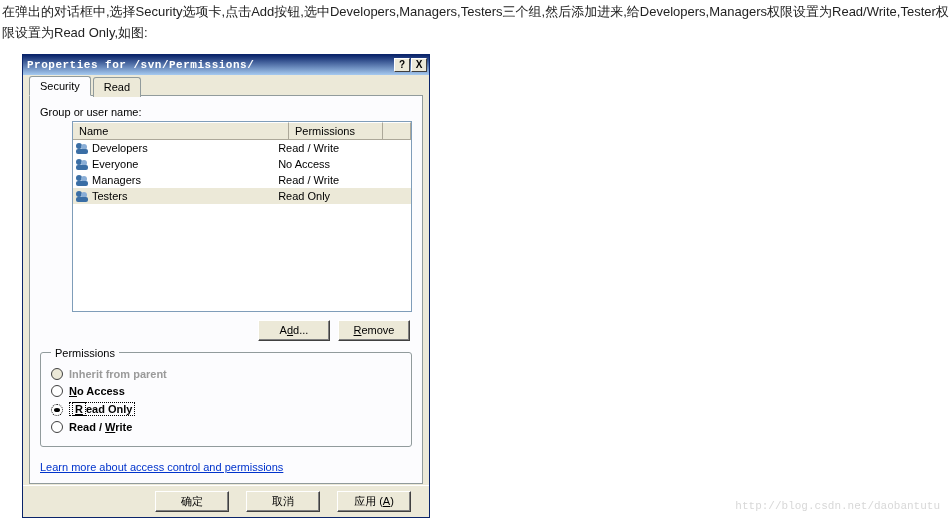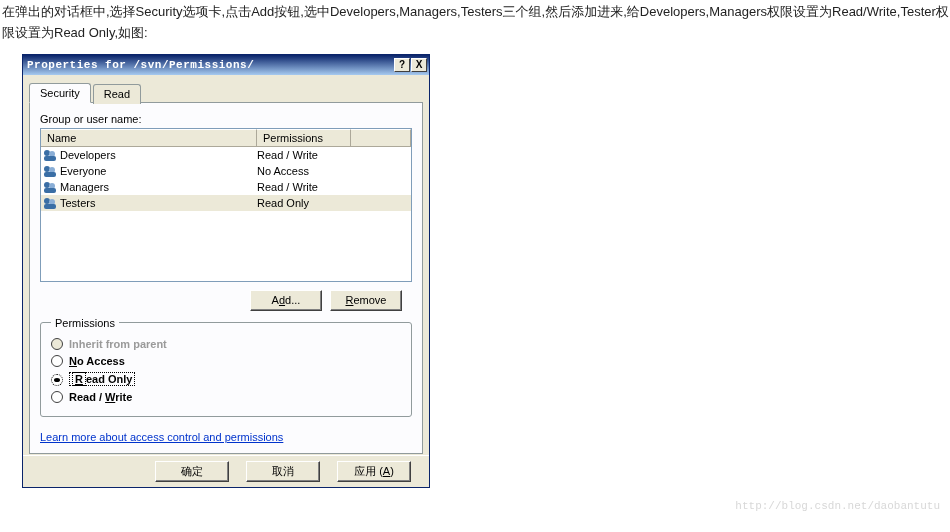--- a/index.html
+++ b/index.html
@@ -42,21 +42,21 @@
   .win-btns { display: flex; gap: 1px; }
   .win-btn {
     width: 16px; height: 14px;
     background: #ece9d8;
     border: 1px solid #fff;
     border-right-color:#404040; border-bottom-color:#404040;
     font-size: 10px; font-weight: bold;
     display: flex; align-items: center; justify-content: center;
     color: #000;
   }
-  .tabs-area { padding: 8px 6px 0 6px; }
+  .tabs-area { padding: 1px 6px 0 6px; }
   .tab-row { display: flex; position: relative; z-index: 2; }
   .tab {
     padding: 3px 10px 3px 10px;
     border: 1px solid #919b9c;
     border-bottom: none;
     border-radius: 3px 3px 0 0;
     background: #ece9d8;
     margin-right: 2px;
     position: relative;
     top: 1px;
@@ -71,41 +71,42 @@
     border: 1px solid #919b9c;
     background: #fcfcfe;
     padding: 10px 10px 8px 10px;
     position: relative;
     top: -1px;
   }
   .section-label { margin-bottom: 3px; }
   .listview {
     border: 1px solid #7f9db9;
     background: #fff;
-    height: 154px;
+    height: 191px;
     overflow: hidden;
+    margin-left: 32px;
   }
   .lv-headers { display: flex; }
   .lv-h {
     background: #ece9d8;
     border-right: 1px solid #aca899;
     border-bottom: 1px solid #aca899;
     border-top: 1px solid #fff;
     padding: 2px 6px;
     font-size: 11px;
   }
   .lv-h.name { width: 216px; }
   .lv-h.perm { width: 94px; }
   .lv-h.sp { flex:1; }
   .lv-row { display: flex; align-items:center; height:16px; }
   .lv-row.sel { background: #ece9d8; }
   .lv-cell-name { width: 216px; padding-left:2px; display:flex; align-items:center; gap:3px; }
   .lv-cell-perm { width: 140px; }
   .group-icon { width:14px; height:14px; display:inline-flex; }
-  .btn-row { display:flex; justify-content:flex-end; gap:8px; margin:8px 10px 4px 0; }
+  .btn-row { display:flex; justify-content:flex-end; gap:8px; margin:8px 2px 4px 0; }
   .btn {
     min-width: 72px;
     height: 21px;
     background: #ece9d8;
     border: 1px solid #404040;
     border-top-color:#fff; border-left-color:#fff;
     box-shadow: inset -1px -1px #808080, inset 1px 1px #ece9d8;
     font-family: Tahoma, sans-serif;
     font-size: 11px;
     padding: 0 8px;

